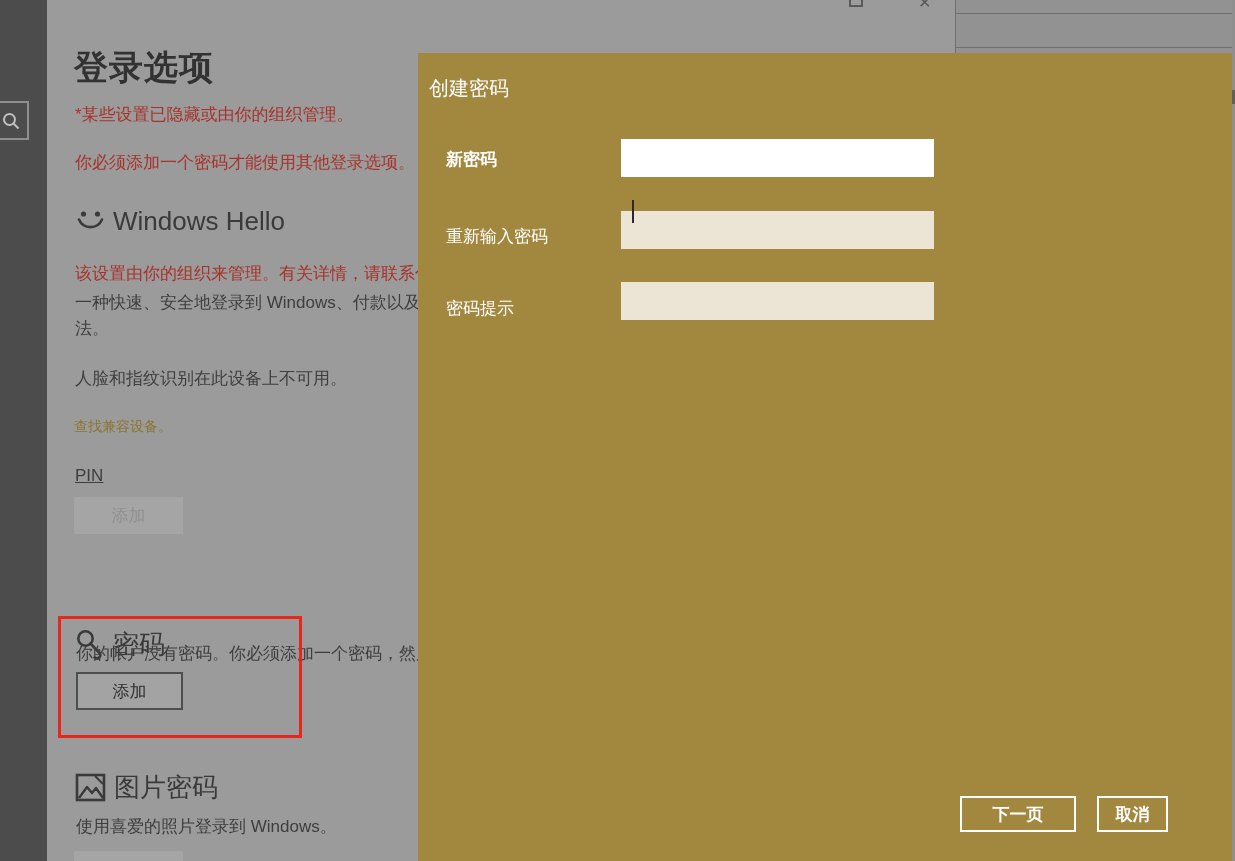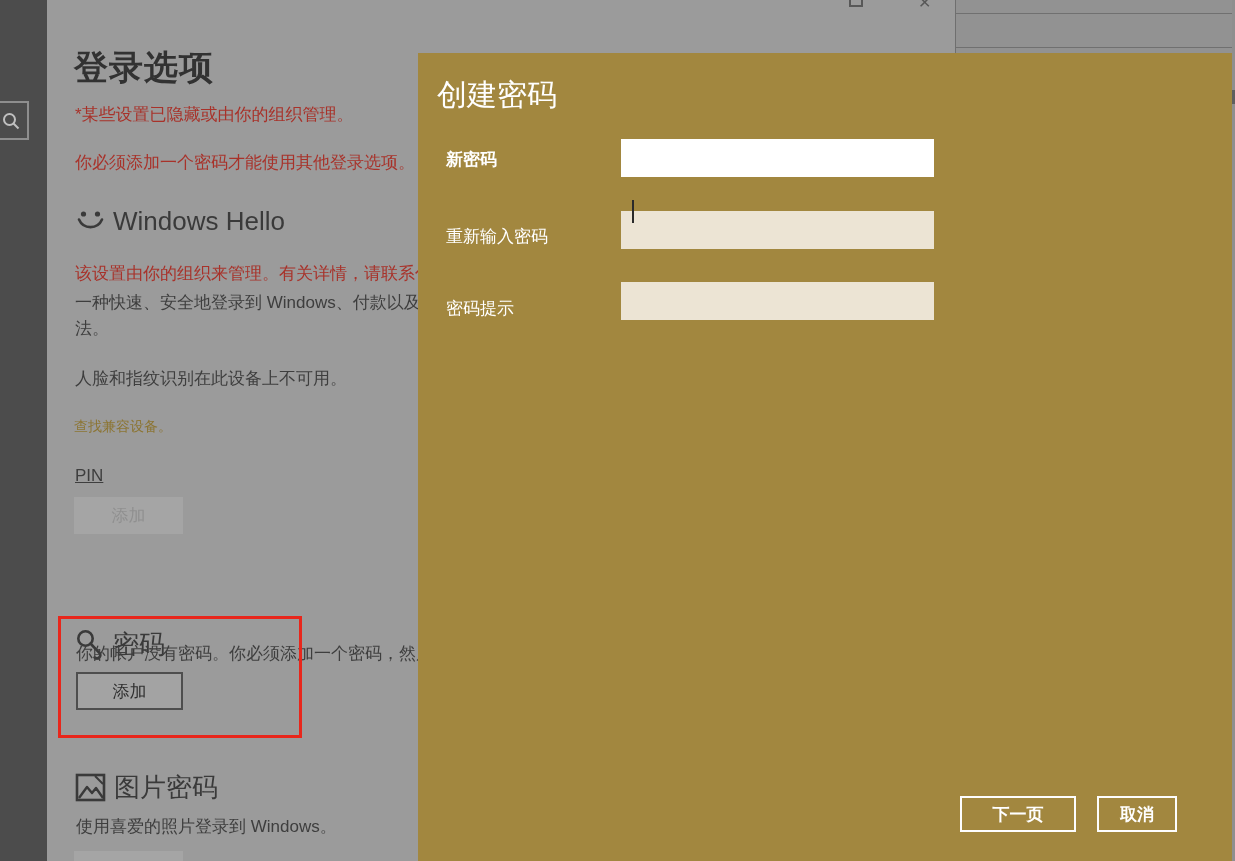--- a/index.html
+++ b/index.html
@@ -40,33 +40,33 @@
   .behind-pane { position:absolute; left:955px; top:0; width:277px; height:53px; background:#929292; border-left:1px solid #6f6f6f; }
   .behind-pane .row-line { position:absolute; left:0; width:277px; height:1px; background:#707070; }
   .win-ctrl { position:absolute; color:#585858; z-index:1; }
   .right-strip { position:absolute; left:1232px; top:0; width:3px; height:861px; background:#8f8f8f; z-index:12; }
   .right-strip .mark { position:absolute; left:0; top:90px; width:3px; height:14px; background:#5f5f5f; }
   
   .dialog {
     position:absolute; left:418px; top:53px; width:814px; height:808px;
     background:#a2873f; z-index:10; color:#ffffff;
   }
-  .dialog-title { position:absolute; left:19px; top:22px; font-size:30px; font-weight:400; color:#fff; }
+  .dialog-title { position:absolute; left:11px; top:22px; font-size:20px; font-weight:400; color:#fff; }
   .fld-label { position:absolute; left:28px; font-size:17px; color:#fff; white-space:nowrap; }
   .fld { position:absolute; left:203px; width:313px; height:38px; border:none; outline:none; font-size:17px; padding:0 10px; border-radius:0; }
   .fld.white { background:#ffffff; }
   .fld.beige { background:#ece4d4; }
   .caret { position:absolute; left:214px; top:147px; width:2px; height:23px; background:#2a2a2a; z-index:11; }
   .dlg-btn {
     position:absolute; top:743px; height:36px; background:transparent;
     border:2px solid #fdfdfd; color:#fff; font-size:17px; font-weight:bold;
     display:flex; align-items:center; justify-content:center; cursor:pointer;
   }
   .dlg-btn.next { left:542px; width:116px; }
-  .dlg-btn.cancel { left:679px; width:80px; }
+  .dlg-btn.cancel { left:679px; width:71px; }
   svg { display:block; }
 </style>
 </head>
 <body>
 
 <div id="canvas">
 
   <div class="sidebar"></div>
 
   <div class="search-box">

